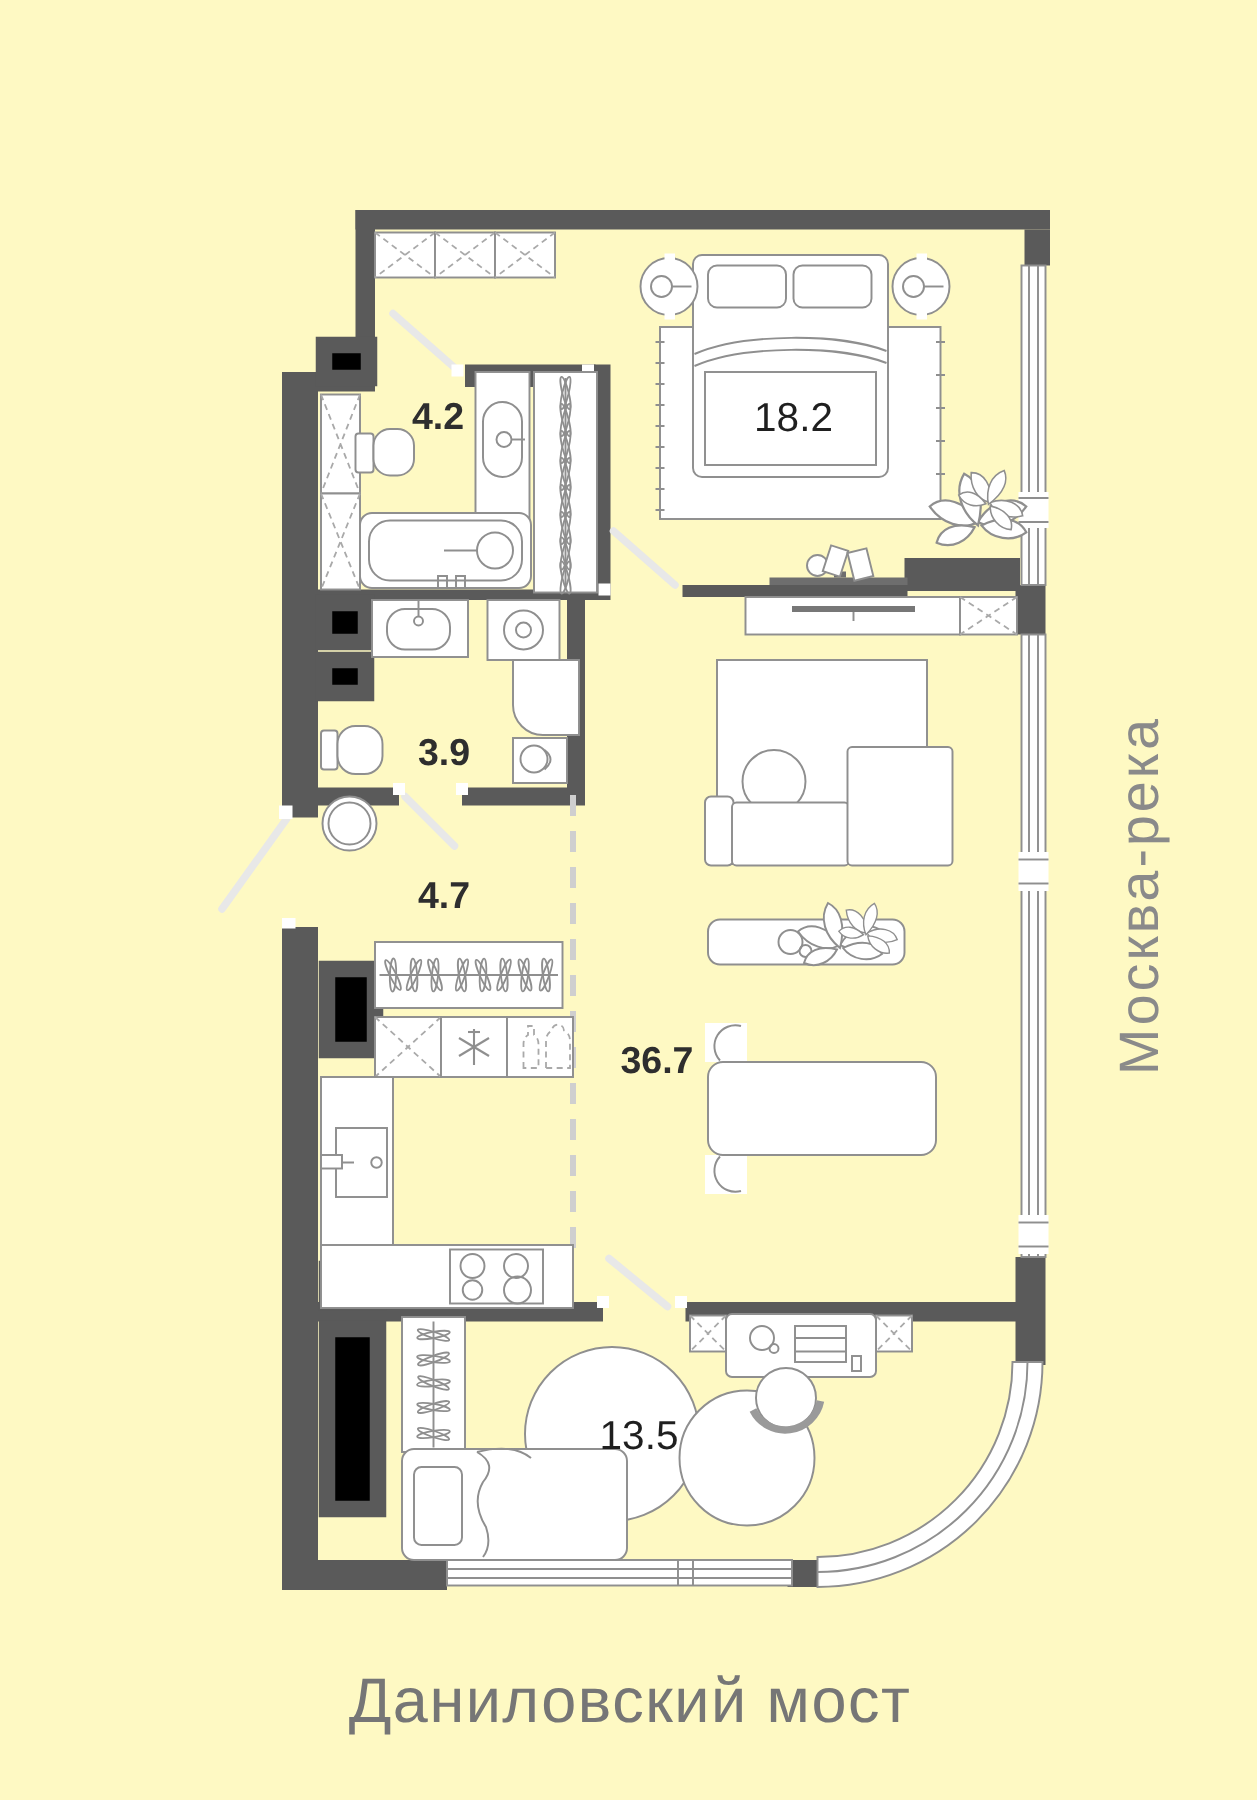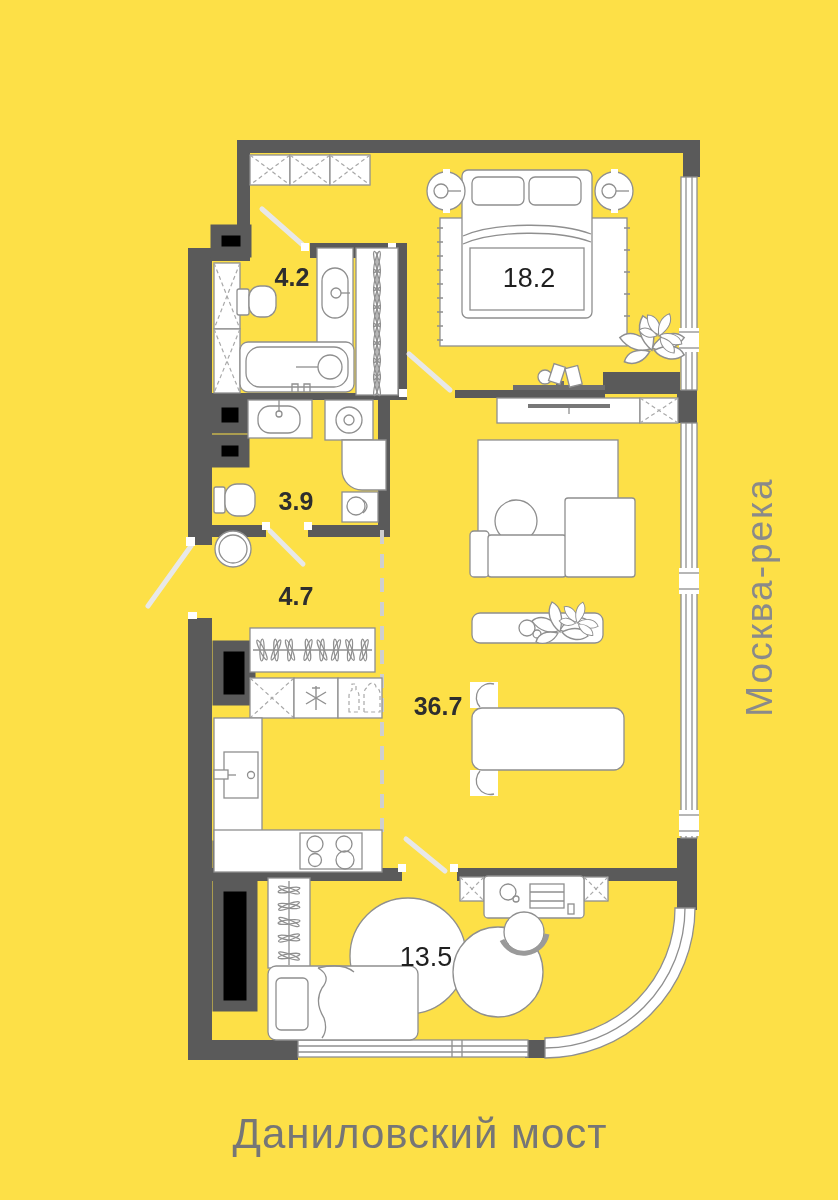--- a/index.html
+++ b/index.html
@@ -1,16 +1,16 @@
 <!DOCTYPE html>
 <html><head>
 <meta charset="utf-8">
 <style>
   html,body{margin:0;padding:0;background:#000;}
-  .canvas{position:relative;width:838px;height:1200px;background:#fde047;overflow:hidden;
+  .canvas{position:relative;width:838px;height:1200px;background:#fef9c3;overflow:hidden;
           font-family:"Liberation Sans",sans-serif;}
   svg text{font-family:"Liberation Sans",sans-serif;}
   .lbl-dark{font-size:25px;font-weight:600;fill:#2e2e2e;}
   .lbl-light{font-size:27px;font-weight:500;fill:#1f1f1f;}
   .cap-right{font-size:37px;font-weight:400;letter-spacing:2px;}
   .cap-bottom{font-size:42px;font-weight:400;letter-spacing:1px;}
   .wall{fill:#5a5a5a;}
   .furn{fill:#ffffff;stroke:#8f8f8f;stroke-width:1.3;}
   .furn-nb{fill:#ffffff;stroke:none;}
   .ln{stroke:#8f8f8f;stroke-width:1.3;fill:none;}

